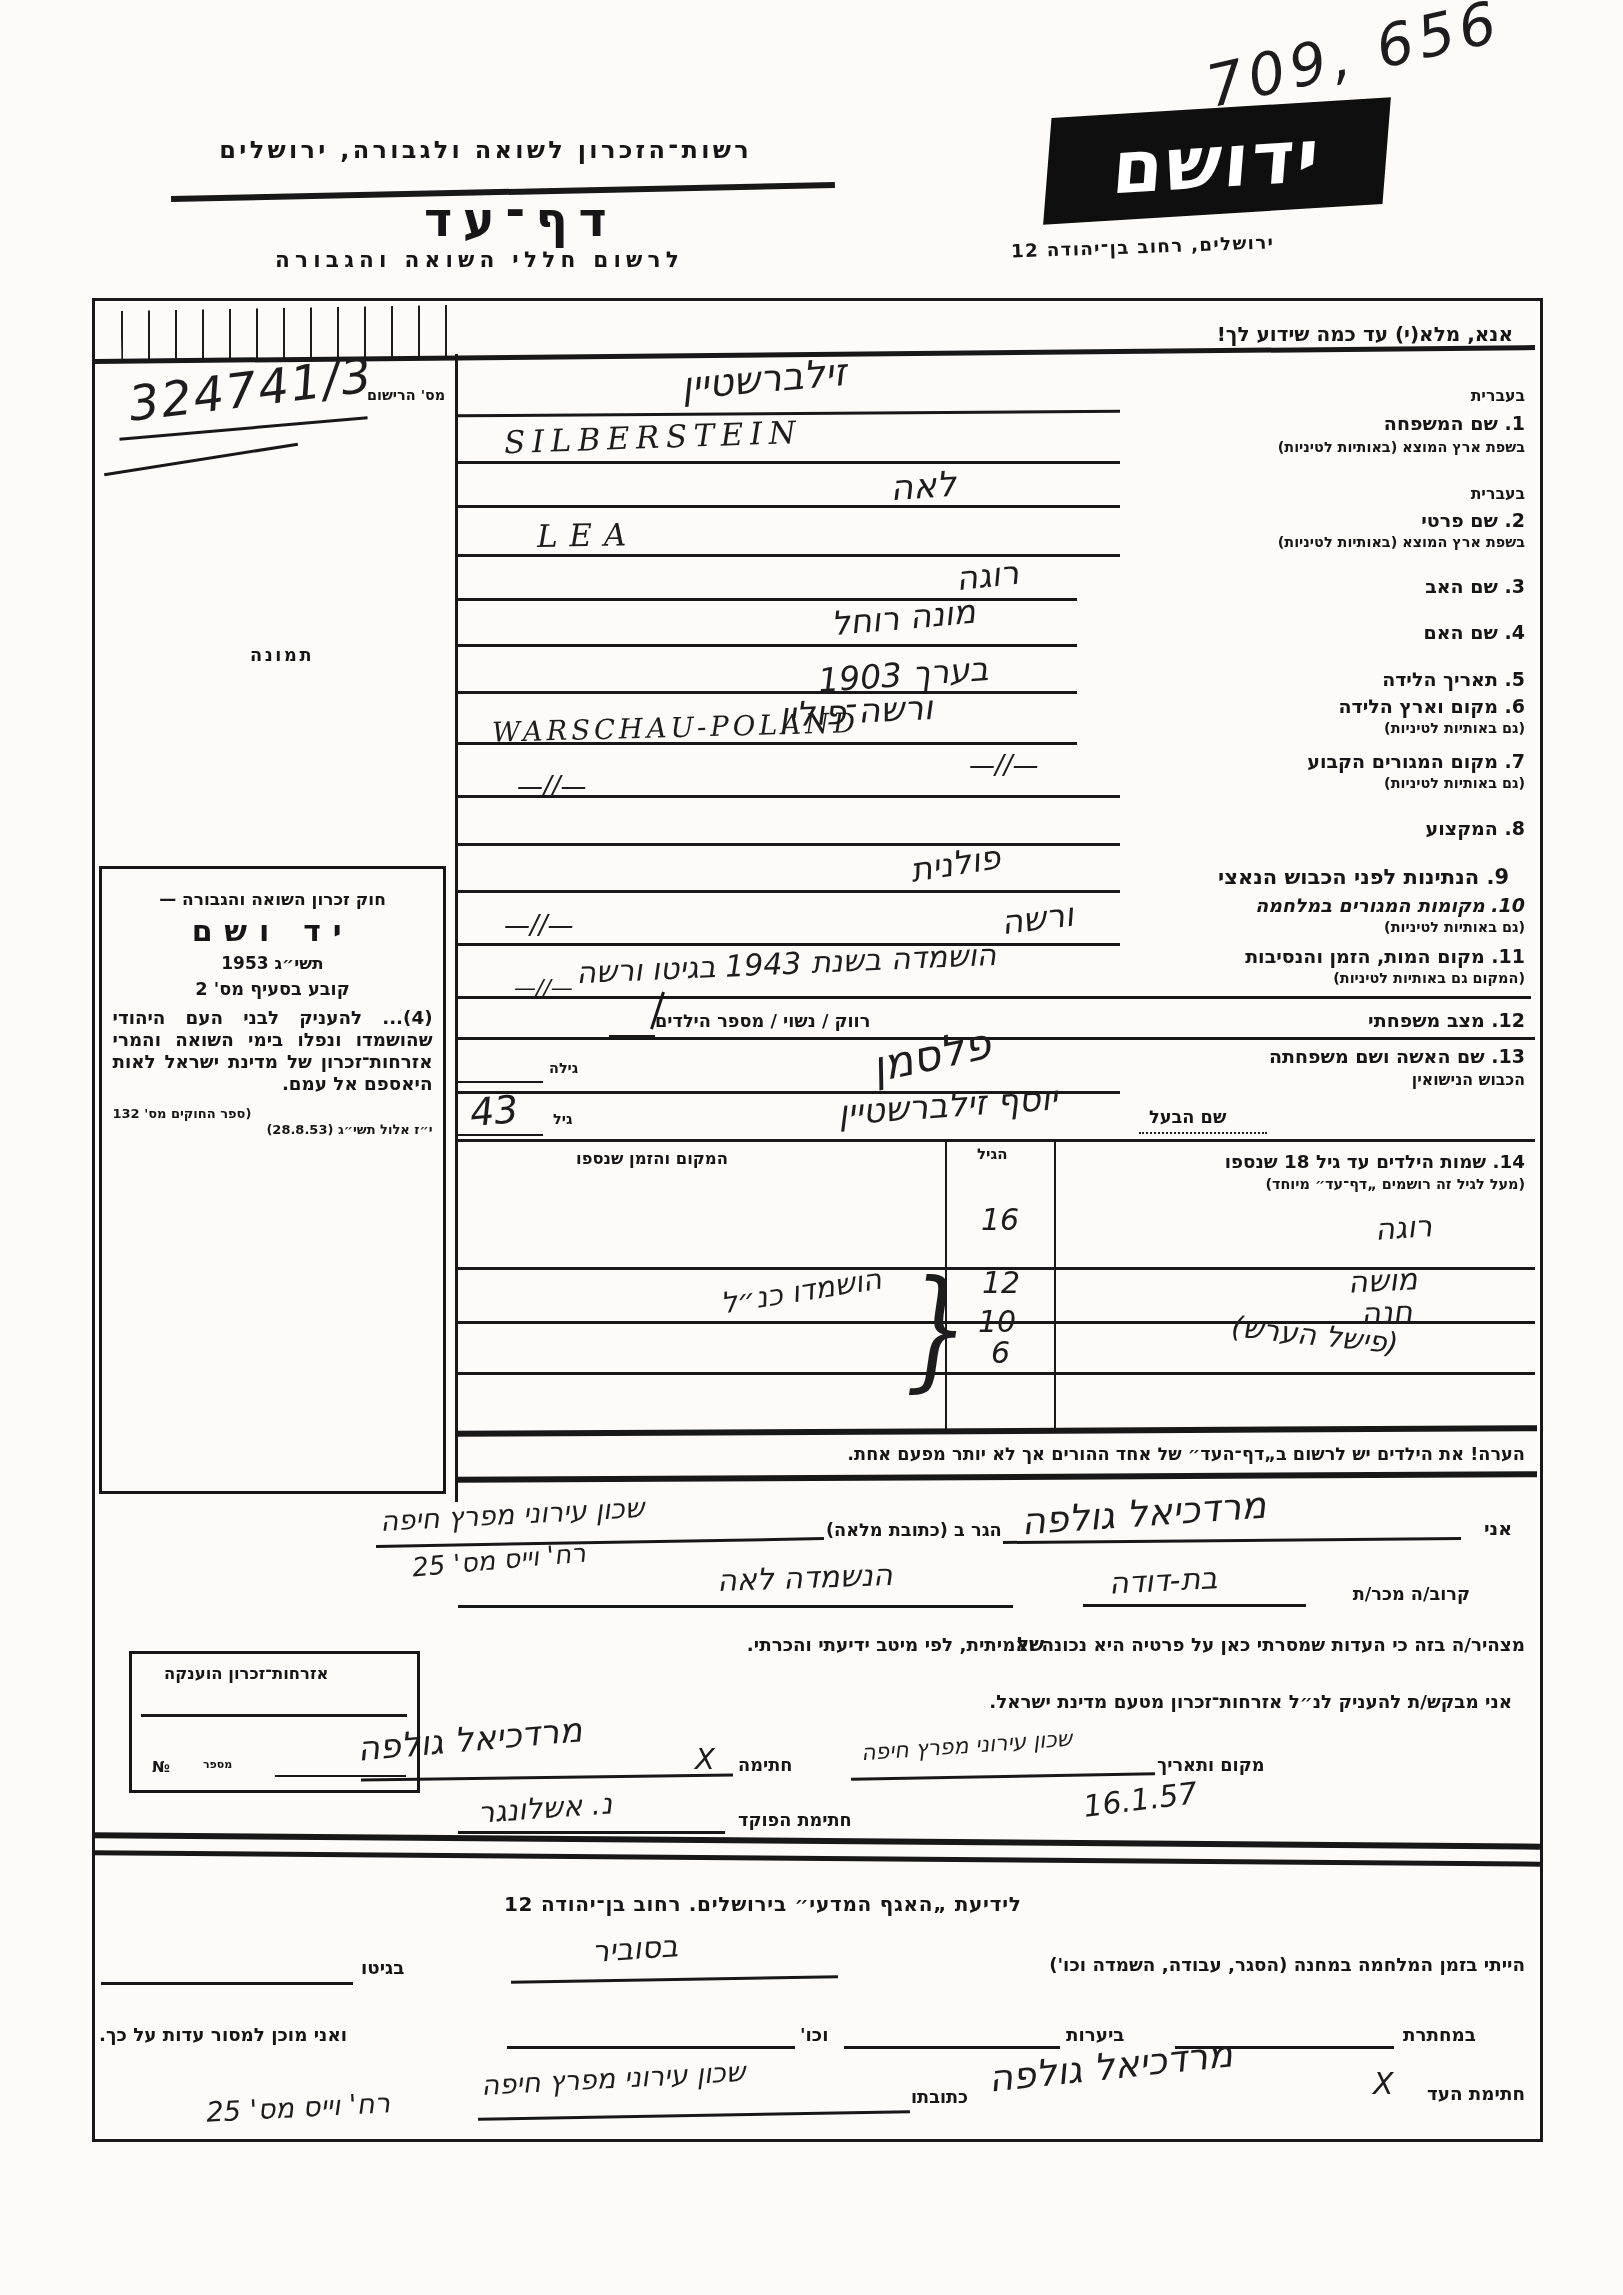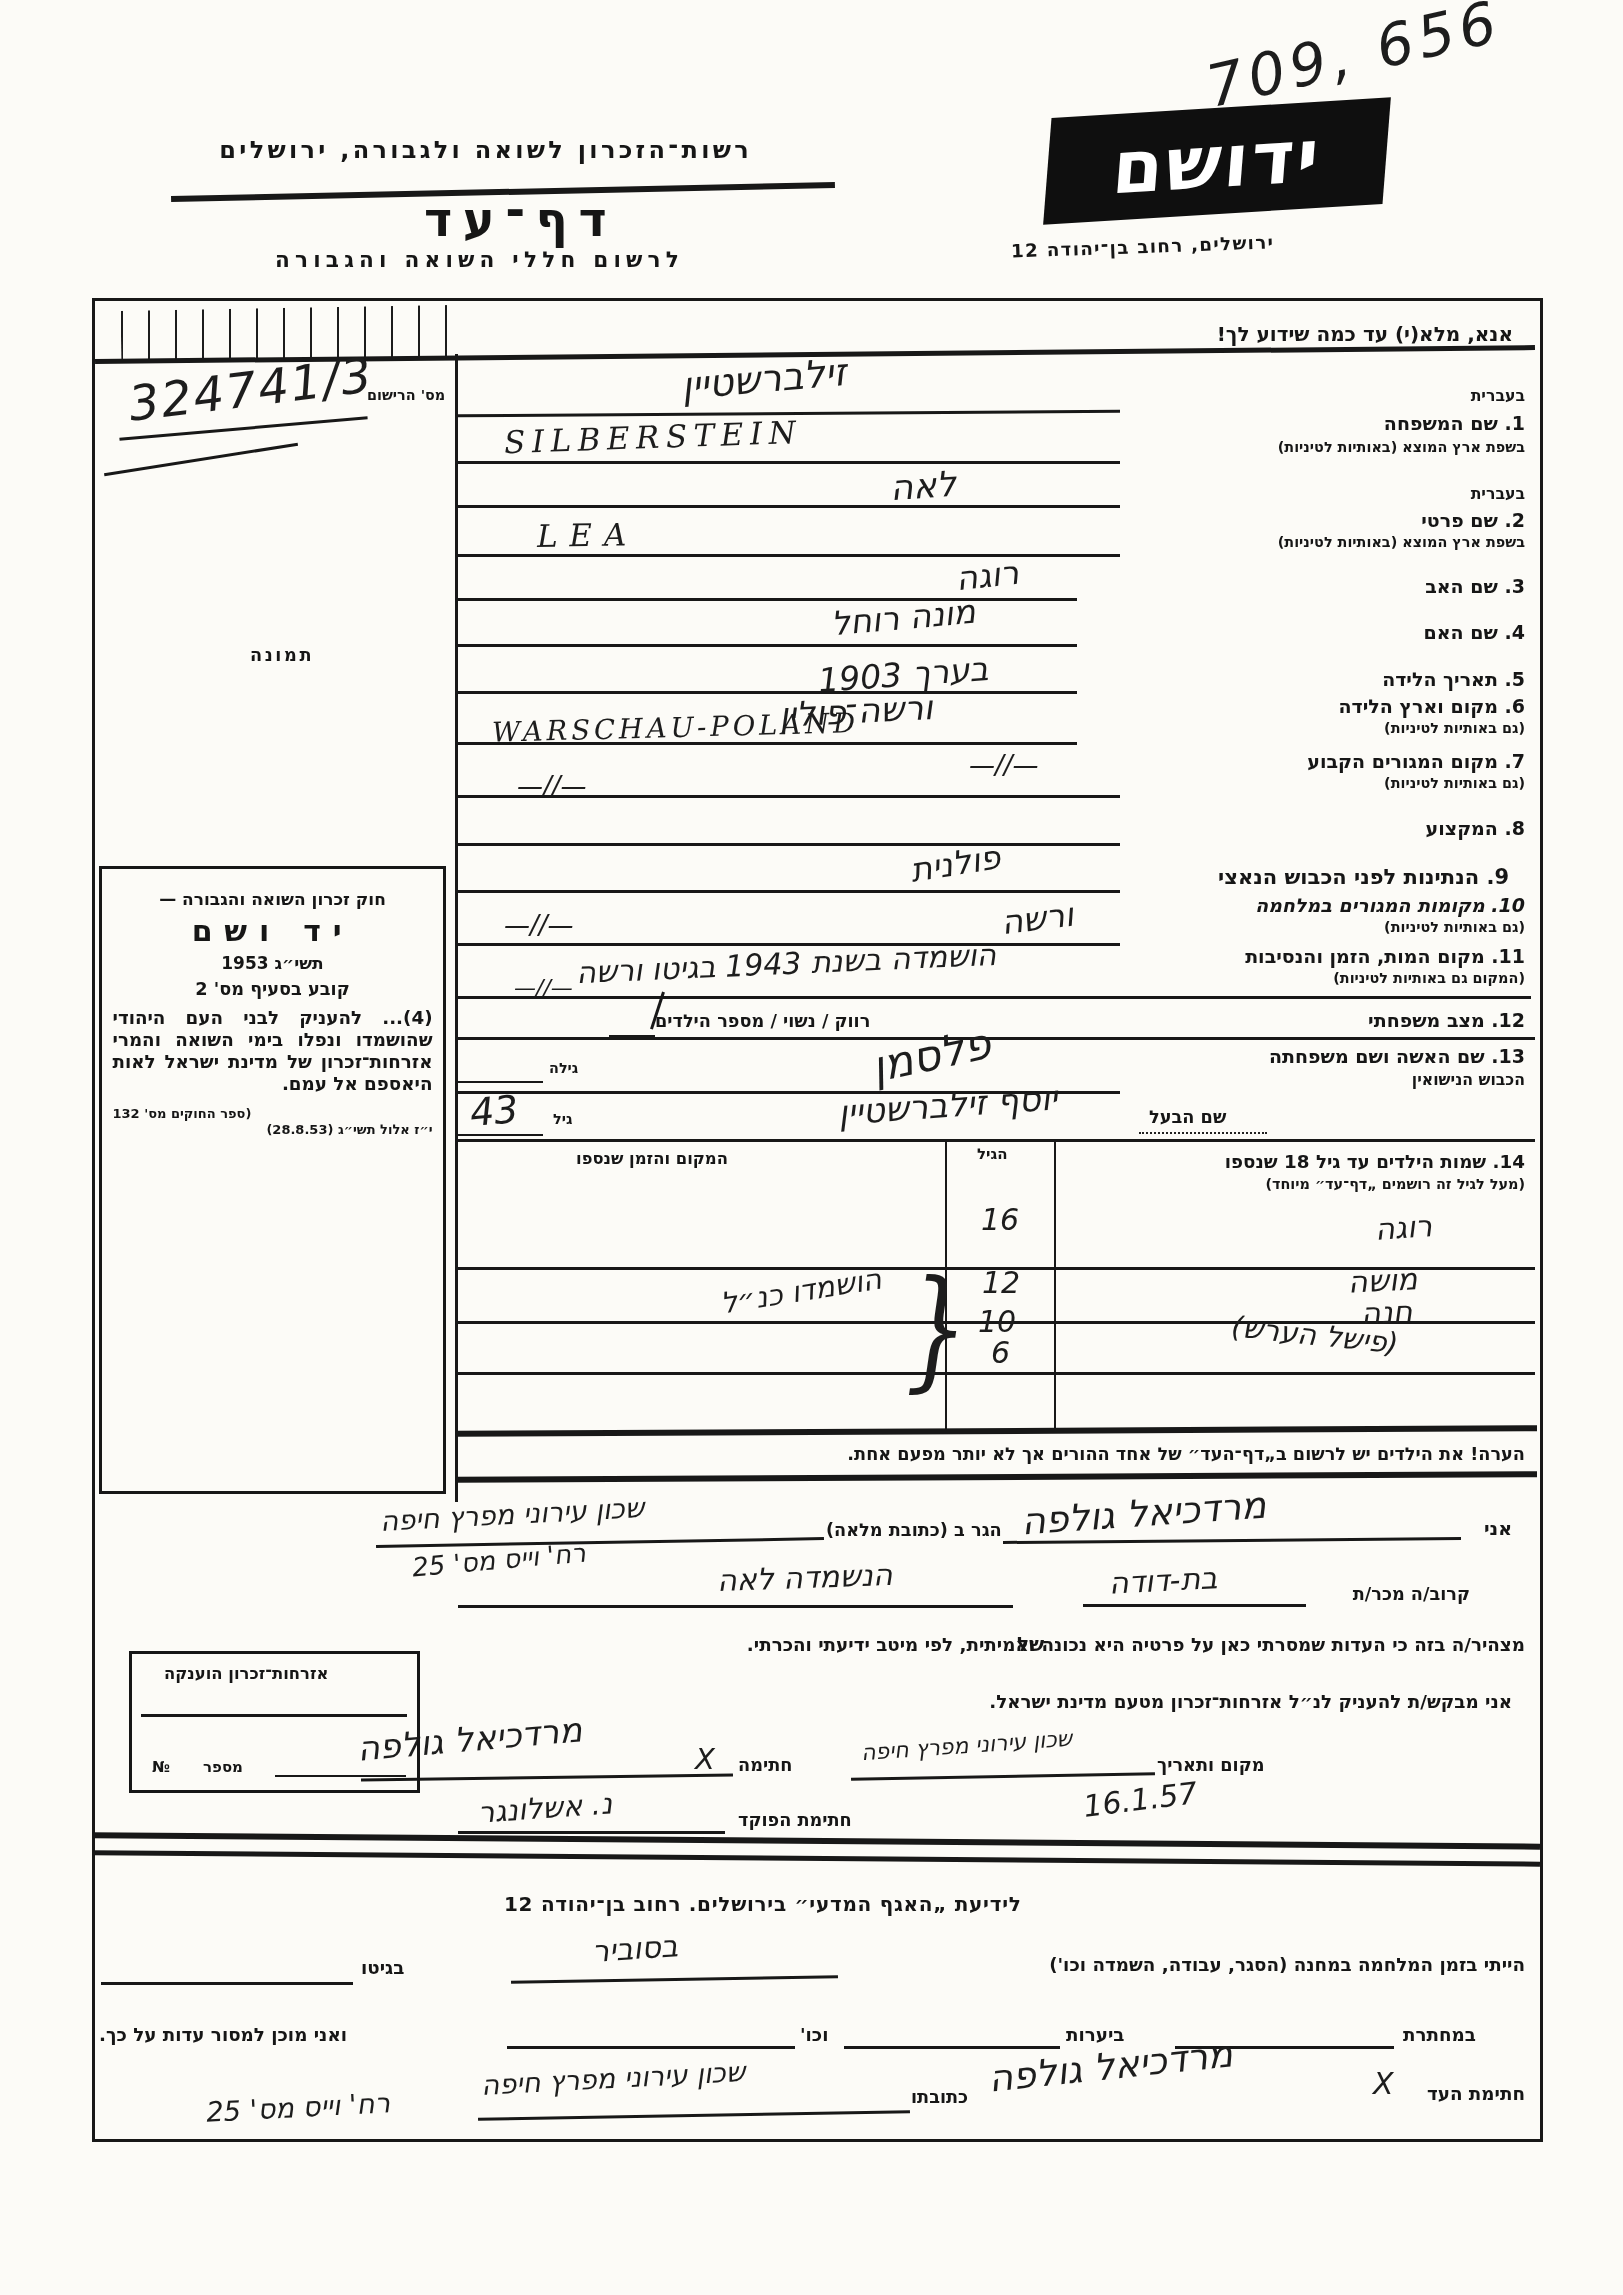--- a/index.html
+++ b/index.html
@@ -187,21 +187,21 @@
   <span class="hw" style="left:695px;top:1742px;font-size:29px;">X</span>
   <span class="hw" style="left:357px;top:1719px;font-size:34px;transform:rotate(-5deg);">מרדכיאל גולפה</span>
   <div class="rl" style="left:361px;top:1776px;width:372px;height:2.6px;transform:rotate(-0.8deg);"></div>
   <span class="p" style="left:738px;top:1810px;font-size:17.7px;">חתימת הפוקד</span>
   <span class="hw" style="left:478px;top:1791px;font-size:29px;transform:rotate(-4deg);">נ. אשלונגר</span>
   <div class="rl" style="left:458px;top:1831px;width:267px;height:2.6px;"></div>
 
   <div style="position:absolute;left:129px;top:1651px;width:285px;height:136px;border:3.9px solid #161616;"></div>
   <span class="p" style="left:164px;top:1664px;font-size:16.4px;">אזרחות־זכרון הוענקה</span>
   <div class="rl" style="left:141px;top:1714px;width:266px;height:2.6px;"></div>
-  <span class="p" style="left:203px;top:1758px;font-size:15px;">מספר</span>
+  <span class="p" style="left:203px;top:1758px;font-size:11px;">מספר</span>
   <span class="p" style="left:152px;top:1758px;font-size:15px;">№</span>
   <div class="rl" style="left:275px;top:1775px;width:131px;height:2px;"></div>
 
   <div class="rl" style="left:92px;top:1838px;width:1448px;height:5.9px;transform:rotate(0.45deg);"></div>
   <div class="rl" style="left:92px;top:1856px;width:1448px;height:5.2px;transform:rotate(0.45deg);"></div>
 
   <span class="p" style="left:504px;top:1892px;font-size:20px;letter-spacing:0.7px;">לידיעת „האגף המדעי״ בירושלים. רחוב בן־יהודה 12</span>
 
   <span class="p" style="right:98px;top:1954px;font-size:18.3px;">הייתי בזמן המלחמה במחנה (הסגר, עבודה, השמדה וכו')</span>
   <span class="hw" style="left:592px;top:1931px;font-size:30px;transform:rotate(-4deg);">בסוביר</span>

